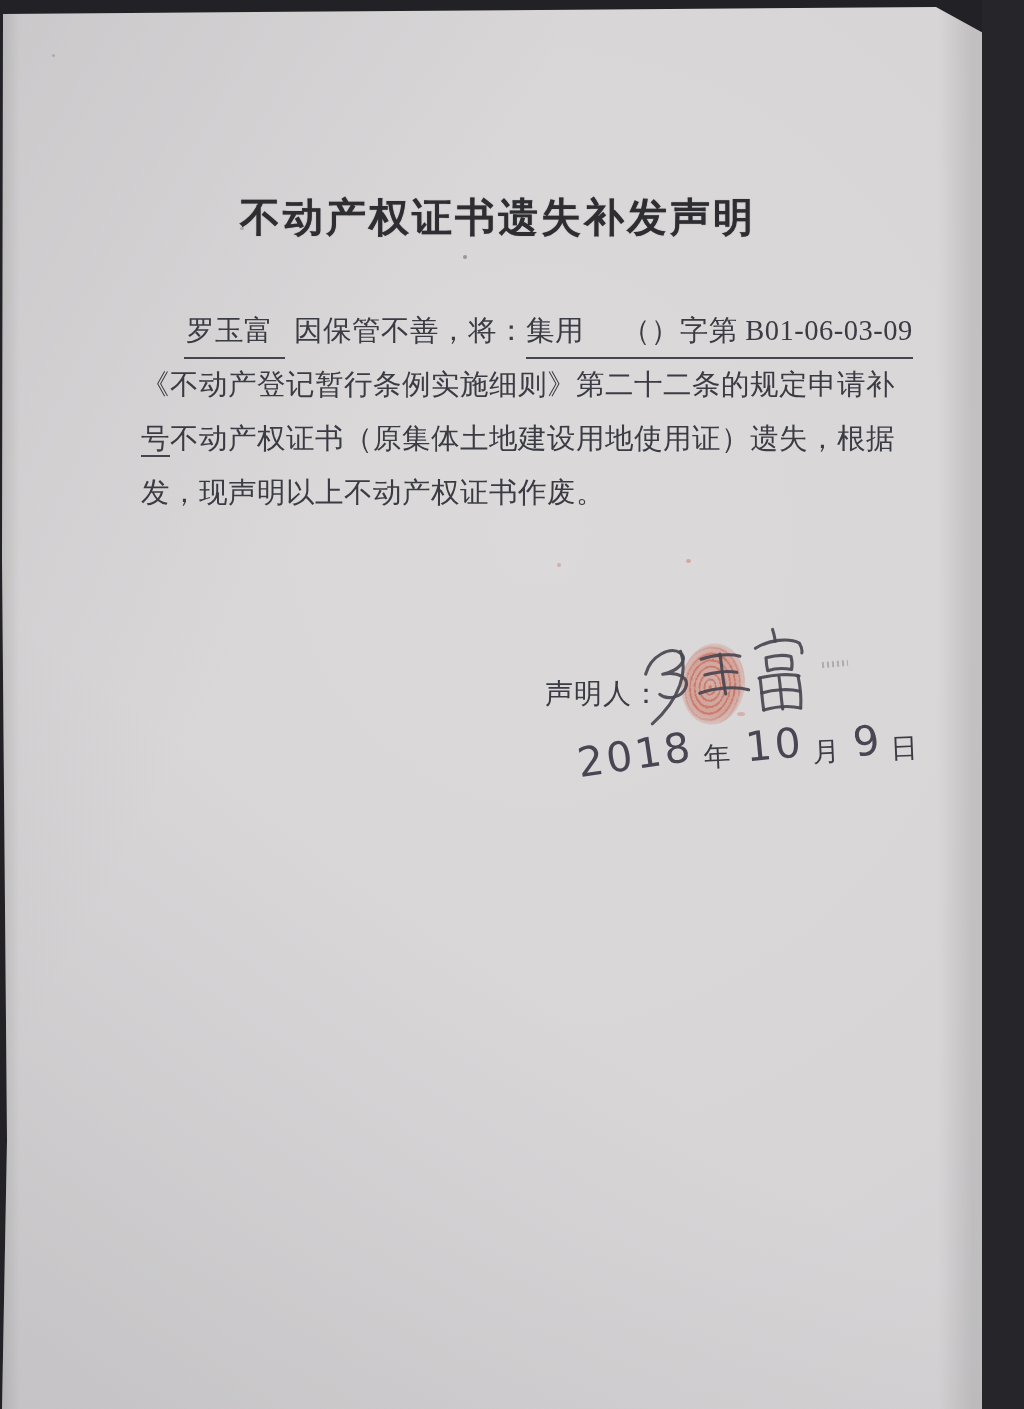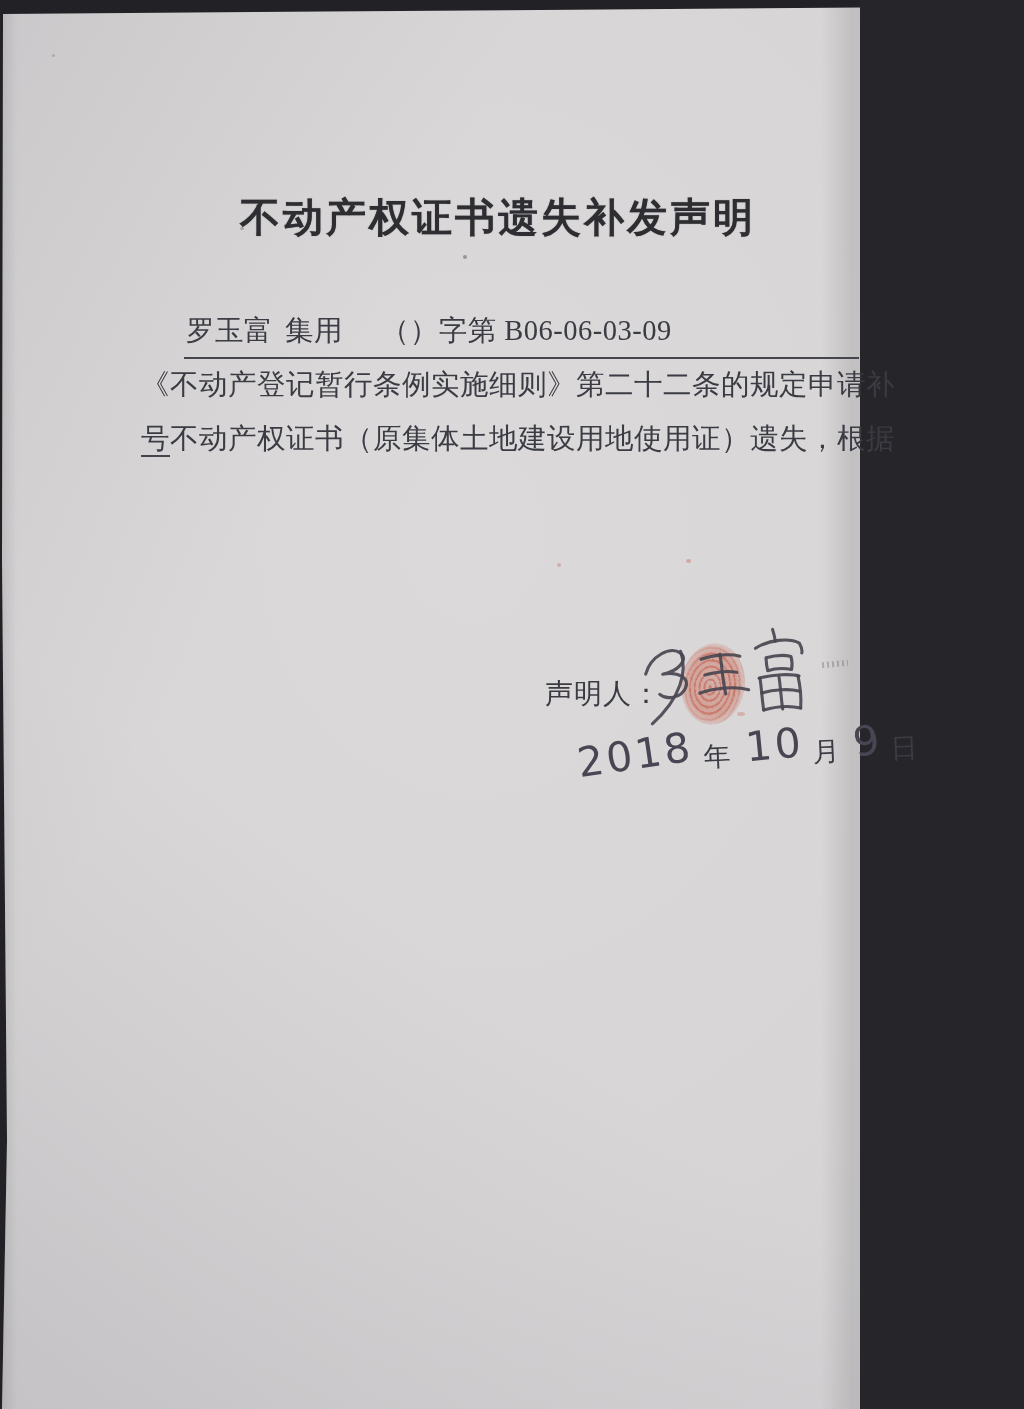--- a/index.html
+++ b/index.html
@@ -4,21 +4,21 @@
 <style>
   * { margin:0; padding:0; box-sizing:border-box; }
   html,body { width:1024px; height:1409px; }
   body {
     background:#26262a;
     font-family:"Liberation Serif", serif;
     overflow:hidden;
   }
   .scan-page {
     position:relative;
-    width:860px; height:1409px;
+    width:982px; height:1409px;
     background:#222226;
   }
   
   .paper {
     position:absolute; inset:0;
     background:
       linear-gradient(to right, rgba(0,0,0,0.10) 0%, rgba(0,0,0,0) 2%),
       linear-gradient(to right, rgba(0,0,0,0) 95.5%, rgba(0,0,0,0.10) 99%),
       linear-gradient(118deg, rgba(96,96,102,0.10) 0%, rgba(96,96,102,0) 34%),
       linear-gradient(36deg,  rgba(104,104,110,0.12) 4%, rgba(104,104,110,0) 38%),
@@ -133,30 +133,34 @@
 
 <div class="scan-page">
 
   <div class="paper">
 
     <h1 class="doc-title"><span>不动产权证书遗失补发声明</span></h1>
 
     <div class="body-text">
       <div class="line line1">
         <span class="u-name">罗玉富</span>
+        <span class="mid-gap">因保管不善，将：</span>
         <span class="u-blank">
           <span class="b1">集用</span>
-          <span class="b2">（）字第 B06-06-03-09</span>
+          <span class="b2">（）字第 B01-06-03-09</span>
         </span>
       </div>
       <div class="line">
         <span>《不动产登记暂行条例实施细则》第二十二条的规定申请补</span>
       </div>
       <div class="line">
         <span class="u-char">号</span><span>不动产权证书（原集体土地建设用地使用证）遗失，根据</span>
+      </div>
+      <div class="line">
+        <span>发，现声明以上不动产权证书作废。</span>
       </div>
     </div>
 
     <div class="sig-label">声明人：</div>
 
     <div class="fingerprint"></div>
 
     <svg class="signature-svg" width="176" height="104" viewBox="0 0 176 104">
 
       <path d="M10,44 C16,26 36,17 46,25 C54,32 42,43 27,45 C43,43 54,50 49,60 C44,70 29,71 23,65"></path>

